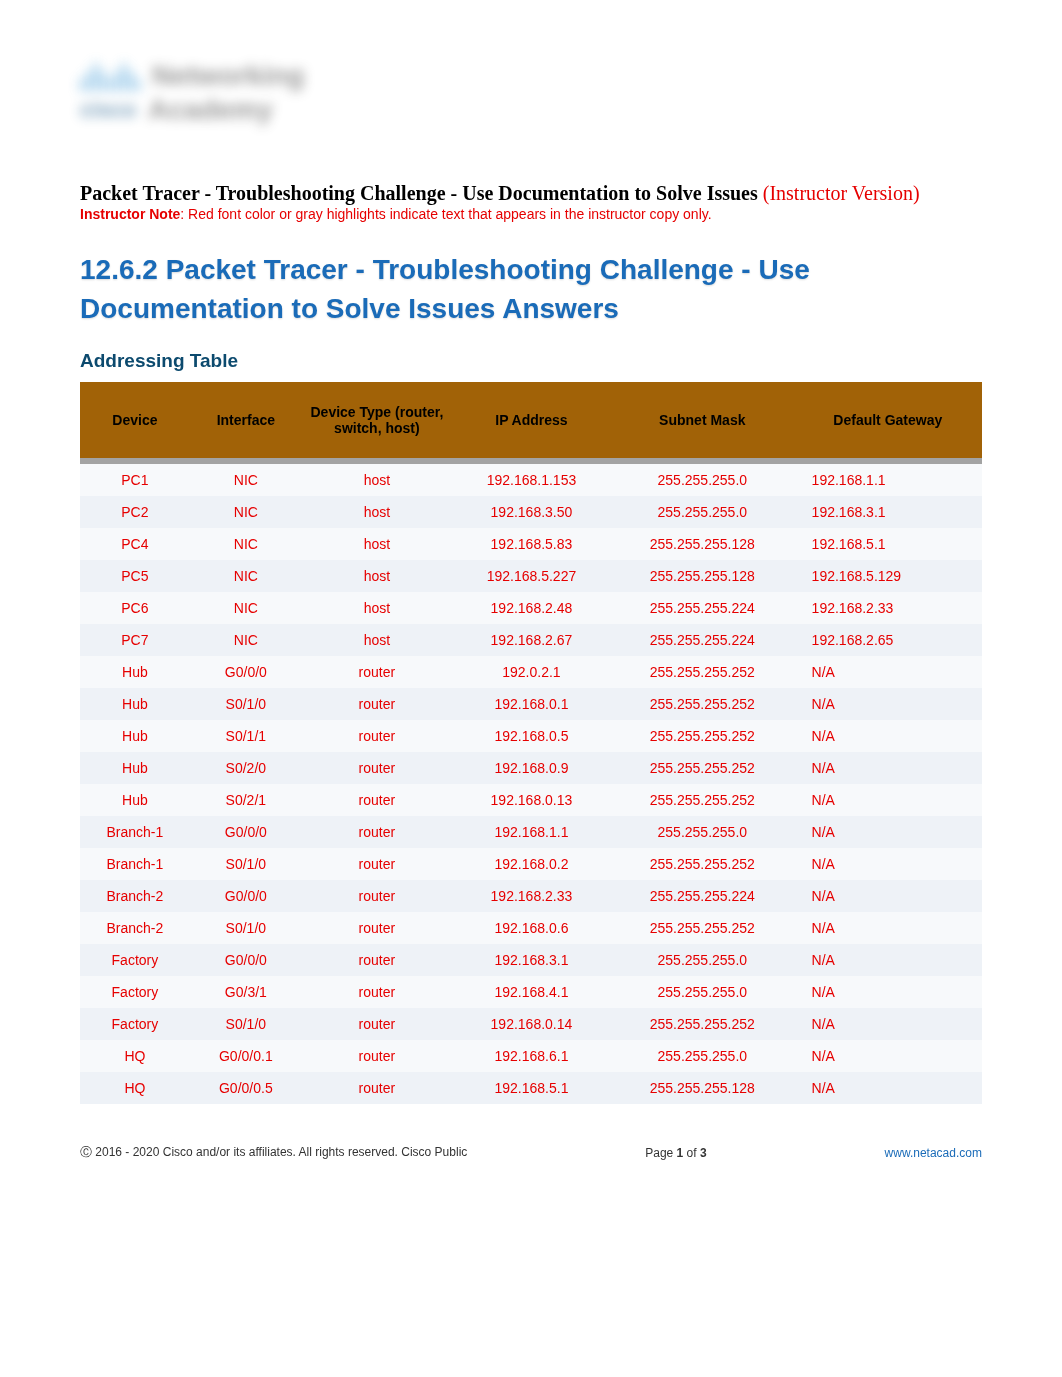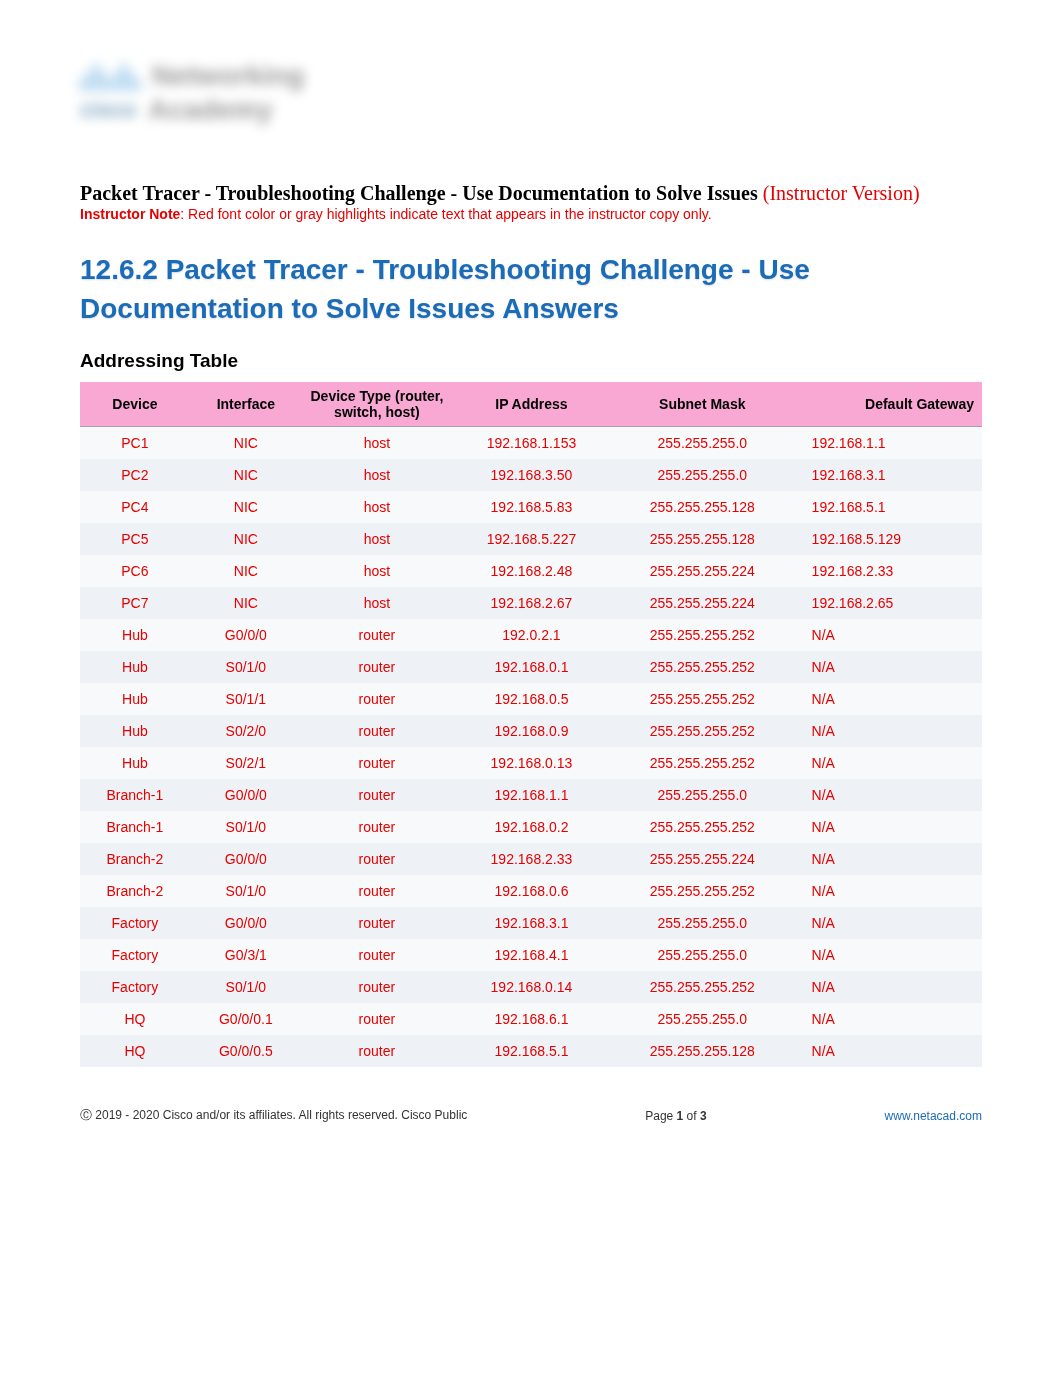--- a/index.html
+++ b/index.html
@@ -62,46 +62,46 @@
     font-size: 28px;
     font-weight: bold;
     color: #1a6bb8;
     line-height: 1.4;
     margin-bottom: 22px;
     text-shadow: 0 1px 2px rgba(0,0,0,0.15);
   }
   h3.section {
     font-size: 19px;
     font-weight: bold;
-    color: #000000;
+    color: #0c4a6e;
     margin-bottom: 10px;
   }
   table {
     width: 100%;
     border-collapse: collapse;
     font-size: 14px;
   }
   thead th {
-    background: #f9a8d4;
+    background: #a16207;
     color: #000;
     font-weight: bold;
-    padding: 6px 8px;
+    padding: 22px 8px;
     text-align: center;
-    border-bottom: 1px solid #a3a3a3;
+    border-bottom: 6px solid #a3a3a3;
     vertical-align: middle;
   }
   tbody td {
     padding: 8px 8px;
     text-align: center;
     color: #e60000;
   }
   tbody tr:nth-child(odd) { background: #f7f9fb; }
   tbody tr:nth-child(even) { background: #eef2f7; }
   .col-gateway { text-align: left; padding-left: 18px; }
-  thead th.col-gateway { text-align: right; padding-left: 8px; }
+  thead th.col-gateway { text-align: center; padding-left: 8px; }
   .footer {
     margin-top: 40px;
     display: flex;
     justify-content: space-between;
     align-items: center;
     font-size: 12px;
     color: #333;
   }
   .footer .page b { font-weight: bold; }
   .footer a { color: #1a6bb8; text-decoration: none; text-align: center; }
@@ -312,18 +312,18 @@
         <td>G0/0/0.5</td>
         <td>router</td>
         <td>192.168.5.1</td>
         <td>255.255.255.128</td>
         <td class="col-gateway">N/A</td>
       </tr>
     </tbody>
 </table>
 
 <div class="footer">
-  <span>Ⓒ 2019 - 2020 Cisco and/or its affiliates. All rights reserved. Cisco Public</span>
+  <span>Ⓒ 2016 - 2020 Cisco and/or its affiliates. All rights reserved. Cisco Public</span>
   <span class="page">
     <span>Page </span><b>1</b><span> of </span><b>3</b>
   </span>
   <a href="#">www.netacad.com</a>
 </div>
 
 </body></html>

